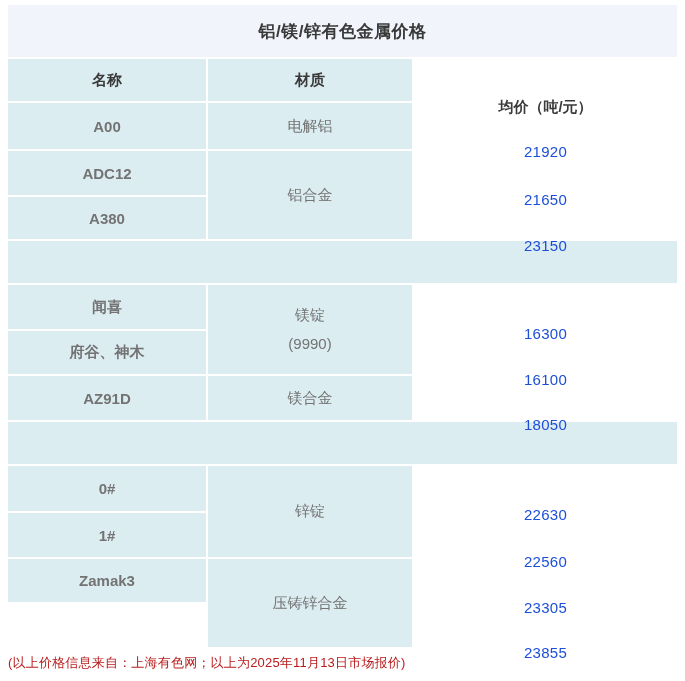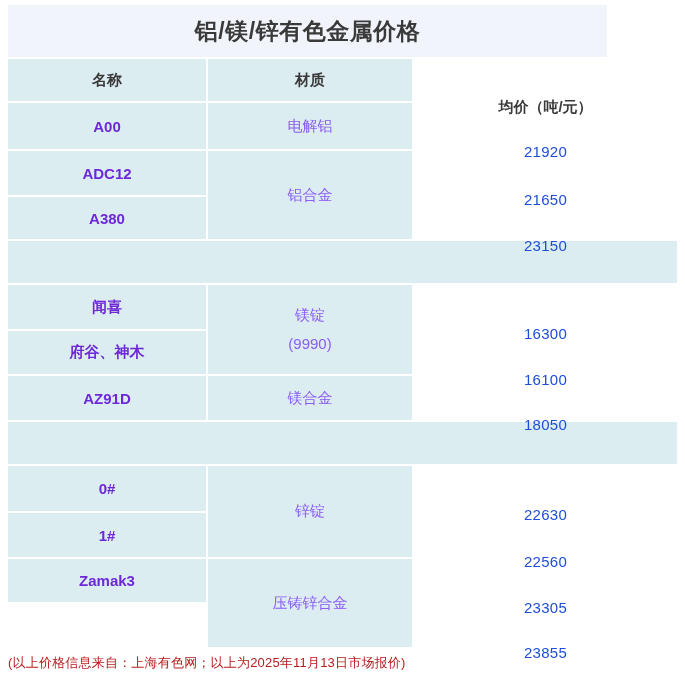--- a/index.html
+++ b/index.html
@@ -9,27 +9,27 @@
     width: 685px;
     height: 681px;
     font-family: "Liberation Sans", "DejaVu Sans", sans-serif;
     color: #333333;
   }
   .page {
     padding: 5px 8px 0 8px;
     width: 669px;
   }
   .title-bar {
-    width: 599px;
+    width: 669px;
     height: 52px;
     background: #f1f4fa;
     display: flex;
     align-items: center;
     justify-content: center;
-    font-size: 23px;
+    font-size: 17px;
     font-weight: bold;
     color: #3a3a3a;
     margin-bottom: 2px;
     letter-spacing: 0.5px;
   }
   .sec {
     display: grid;
     grid-template-columns: 198px 204px 263px;
     gap: 2px;
     margin-bottom: 2px;
@@ -37,25 +37,25 @@
   }
   .sec-a { grid-template-rows: 42px 46px 44px 42px; }
   .sec-b { grid-template-rows: 44px 43px 44px; }
   .sec-c { grid-template-rows: 45px 44px 43px 43px; }
   .cell {
     background: #dcedf2;
     display: flex;
     align-items: center;
     justify-content: center;
     font-size: 15px;
-    color: #8b5cf6;
+    color: #737373;
     text-align: center;
   }
   .head { font-weight: bold; color: #3a3a3a; }
-  .name { font-weight: bold; color: #6d28d9; }
+  .name { font-weight: bold; color: #737373; }
   .price { letter-spacing: 0.3px; color: #1d4ed8; border-radius: 22px; }
   .merged { flex-direction: column; line-height: 1.9; }
   .c1 { grid-column: 1; }
   .c2 { grid-column: 2; }
   .c3 { grid-column: 3; margin-top: 48px; }
   .r1 { grid-row: 1; }
   .r2 { grid-row: 2; }
   .r3 { grid-row: 3; }
   .r4 { grid-row: 4; }
   .r1s2 { grid-row: 1 / 3; }

